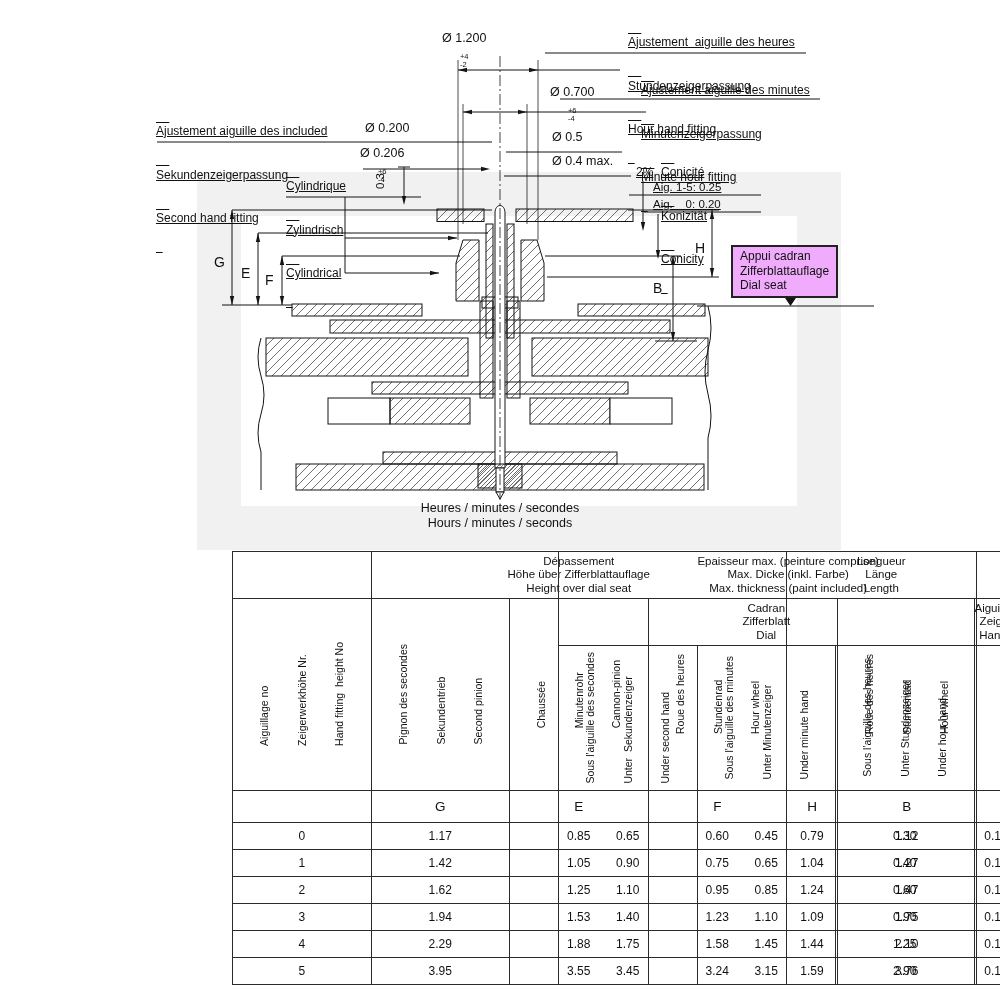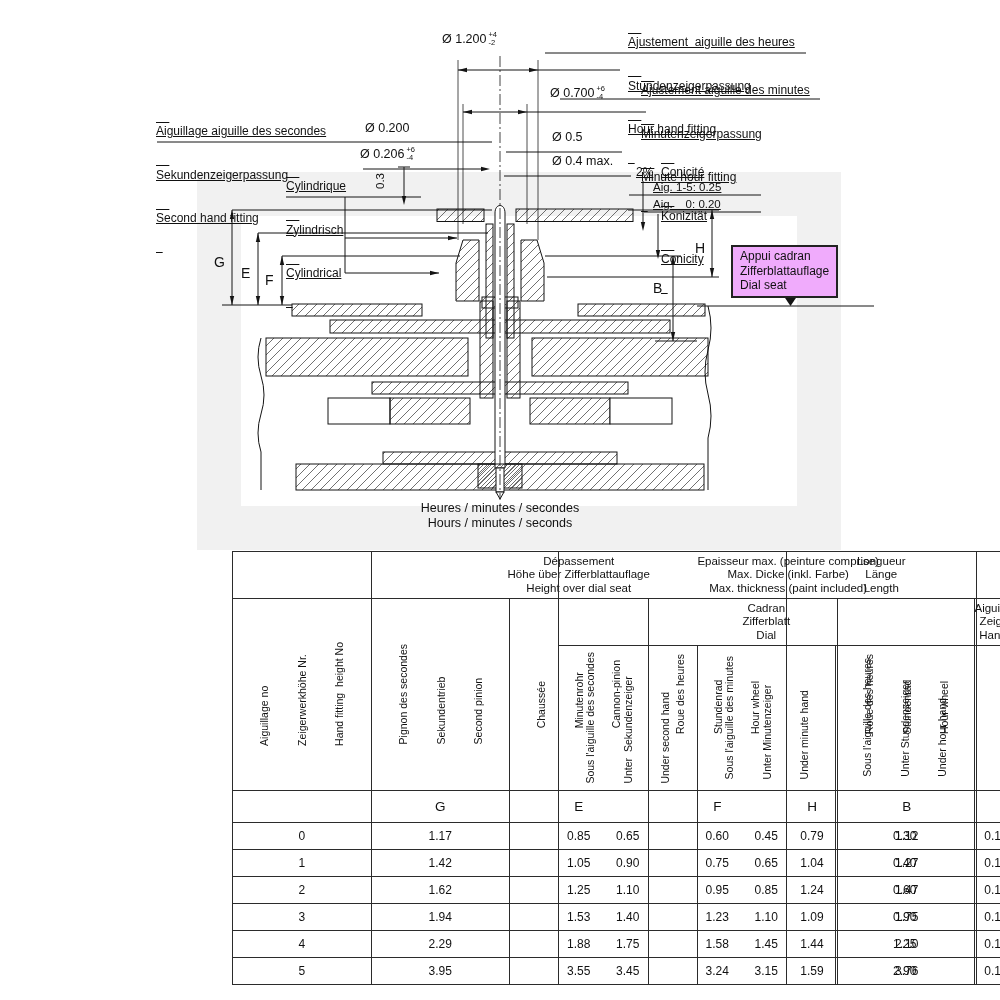--- a/index.html
+++ b/index.html
@@ -6,21 +6,21 @@
   .canvas{position:relative;width:1000px;height:1000px;background:#fff;overflow:hidden;
           font-family:"Liberation Sans", sans-serif;color:#111;}
   
   .wm-square{position:absolute;left:197px;top:172px;width:556px;height:290px;
              border:44px solid #9a9a9a;opacity:.14;z-index:0;}
   .wm-text{position:absolute;left:218px;top:742px;width:580px;font-size:86px;font-weight:bold;
            letter-spacing:6px;color:#8f8f8f;opacity:.22;z-index:0;white-space:nowrap;}
   svg.draw{position:absolute;left:0;top:0;z-index:1;}
   
   .lbl{position:absolute;z-index:2;font-size:12px;line-height:14.5px;white-space:pre;text-decoration:underline;}
-  .dim{position:absolute;z-index:2;display:flex;align-items:center;gap:2px;font-size:12.5px;white-space:pre;}
+  .dim{position:absolute;z-index:2;display:flex;align-items:center;gap:8px;font-size:12.5px;white-space:pre;flex-direction:column;}
   .tol{display:flex;flex-direction:column;font-size:7.5px;line-height:7.5px;}
   .letter{position:absolute;z-index:2;font-size:14px;}
   .rot{position:absolute;z-index:2;font-size:11.5px;transform:rotate(-90deg);transform-origin:center;}
   .appui{position:absolute;left:731px;top:245px;z-index:2;border:2px solid #222;background:#f0abfc;
          padding:2px 7px 3px 7px;font-size:12px;line-height:14.5px;}
   .caption{position:absolute;left:327px;top:501px;width:346px;text-align:center;z-index:2;
            font-size:12.5px;line-height:15px;}
   
   table.spec{position:absolute;z-index:1;border-collapse:collapse;table-layout:fixed;background:transparent;}
   table.spec td{border:1px solid #2b2b2b;padding:0;text-align:center;vertical-align:middle;
@@ -140,21 +140,21 @@
     <div>Ajustement  aiguille des heures</div>
     <div>Stundenzeigerpassung</div>
     <div>Hour hand fitting</div>
   </div>
   <div class="lbl" style="left:641px;top:54px">
     <div>Ajustement aiguille des minutes</div>
     <div>Minutenzeigerpassung</div>
     <div>Minute hour fitting</div>
   </div>
   <div class="lbl" style="left:156px;top:95px">
-    <div>Aiguillage aiguille des secondes</div>
+    <div>Ajustement aiguille des included</div>
     <div>Sekundenzeigerpassung</div>
     <div>Second hand fitting</div>
   </div>
   <div class="lbl" style="left:661px;top:136px">
     <div>Conicité</div>
     <div>Konizität</div>
     <div>Conicity</div>
   </div>
   <div class="lbl" style="left:286px;top:150px">
     <div>Cylindrique</div>

